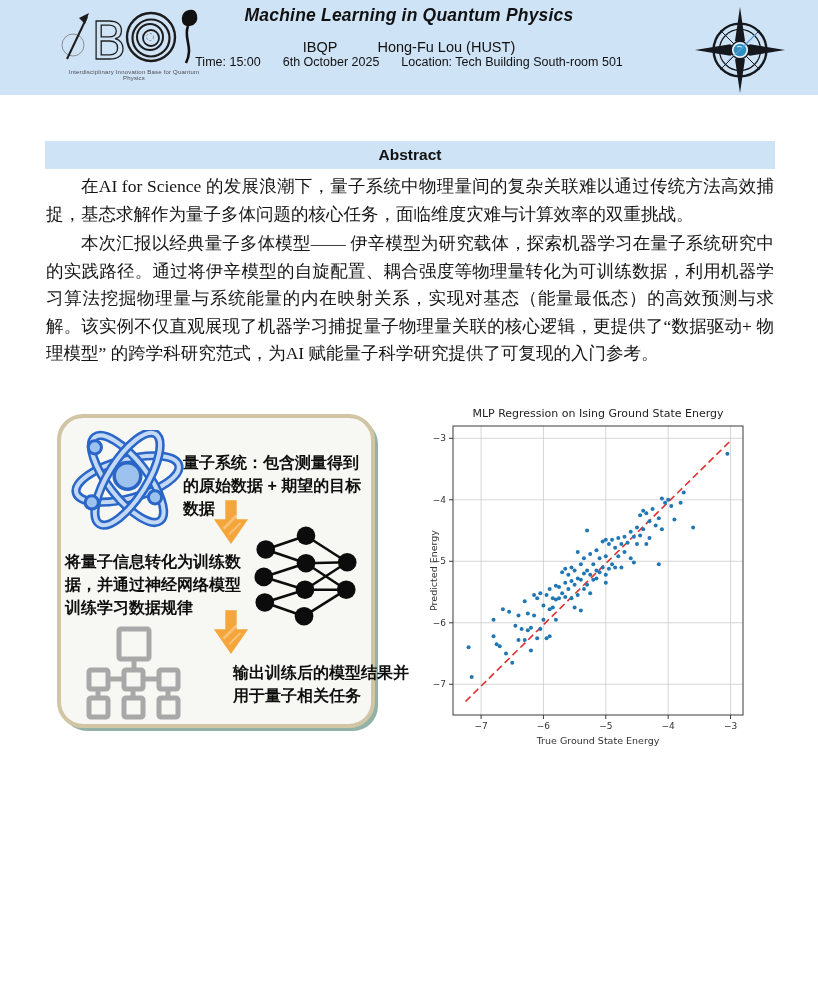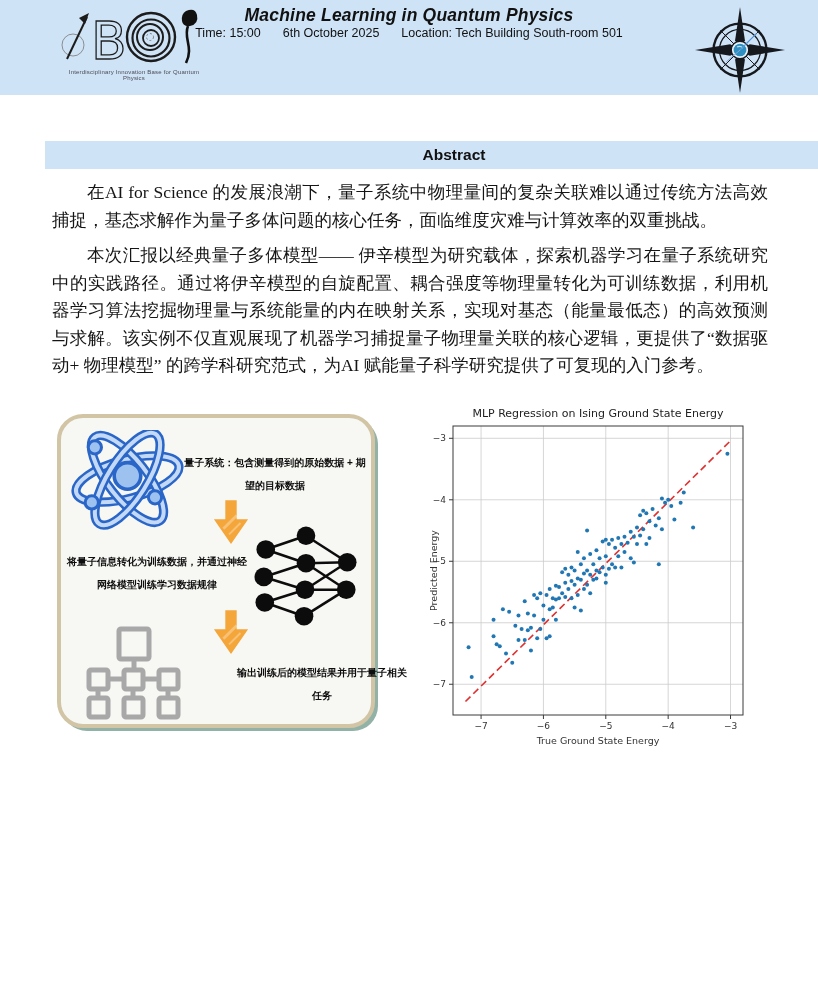--- a/index.html
+++ b/index.html
@@ -11,31 +11,31 @@
   .logo-abqi{position:absolute;left:58px;top:7px;width:152px;}
   .logo-caption{font-size:6px;color:#4a4a55;text-align:center;margin-top:0;letter-spacing:.2px;}
   .header-center{position:absolute;left:50%;top:0;transform:translateX(-50%);width:600px;text-align:center;}
   .header-title{margin-top:5px;font-size:17.5px;font-weight:bold;font-style:italic;letter-spacing:.2px;}
   .header-line2{margin-top:13px;font-size:14.5px;display:flex;justify-content:center;gap:40px;}
   .header-line3{font-size:12.5px;display:flex;justify-content:center;gap:22px;}
   .logo-compass{position:absolute;left:684px;top:5px;}
 
   
   .abstract-bar{position:absolute;left:45px;top:141px;width:730px;height:28px;background:#cfe3f6;
-                display:flex;align-items:center;justify-content:center;font-weight:bold;font-size:15.5px;padding-left:44px;}
+                display:flex;align-items:center;justify-content:center;font-weight:bold;font-size:15.5px;}
   .abstract-body{position:absolute;left:44px;top:171px;width:732px;
                  font-family:"Liberation Serif",serif;font-size:17.5px;line-height:27.5px;
                  text-align:justify;color:#151515;}
-  .abstract-body p{margin:8px;text-indent:2em;}
+  .abstract-body p{margin:2px;text-indent:2em;}
 
   
   .card{position:absolute;left:57px;top:414px;width:310px;height:306px;background:#f7f7f3;
         border:4px solid #d2c5a5;border-radius:26px;box-shadow:4px 4px 0 -1px #93b2a7;}
   .card *{position:absolute;}
-  .card-text{font-weight:bold;font-size:10px;line-height:23px;text-align:center;color:#0e0e0e;}
+  .card-text{font-weight:bold;font-size:16px;line-height:23px;text-align:left;color:#0e0e0e;}
   .step1-text{left:122px;top:33px;width:184px;}
   .step2-text{left:4px;top:132px;width:184px;}
   .step3-text{left:128px;top:243px;width:178px;margin-left:44px;}
   .atom-box{left:8px;top:12px;}
   .nn-box{left:192px;top:104px;}
   .flow-box{left:22px;top:208px;}
   .arrow1{left:151px;top:82px;}
   .arrow2{left:151px;top:192px;}
 
   
@@ -67,20 +67,24 @@
         <circle cx="92" cy="30" r="3.5" fill="none" stroke="#777" stroke-width="0.9" stroke-dasharray="2 2"></circle>
 
         <path d="M128 4 q9 -4 11 4 q2 9 -7 11 q-7 1 -8 -5 q-1 -7 4 -10 Z" fill="#111"></path>
         <path d="M130 19 C125 31 136 40 128 56" fill="none" stroke="#111" stroke-width="2.6"></path>
       </svg>
       <div class="logo-caption">Interdisciplinary Innovation Base for Quantum Physics</div>
     </div>
 
     <div class="header-center">
       <div class="header-title">Machine Learning in Quantum Physics</div>
+      <div class="header-line2">
+        <span>IBQP</span>
+        <span>Hong-Fu Lou (HUST)</span>
+      </div>
       <div class="header-line3">
         <span>Time: 15:00</span>
         <span>6th October 2025</span>
         <span>Location: Tech Building South-room 501</span>
       </div>
     </div>
 
     <svg class="logo-compass" width="112" height="90" viewBox="0 0 112 92">
       <g stroke="#15181d" stroke-width="1">
         <line x1="36" y1="26" x2="76" y2="66"></line>

